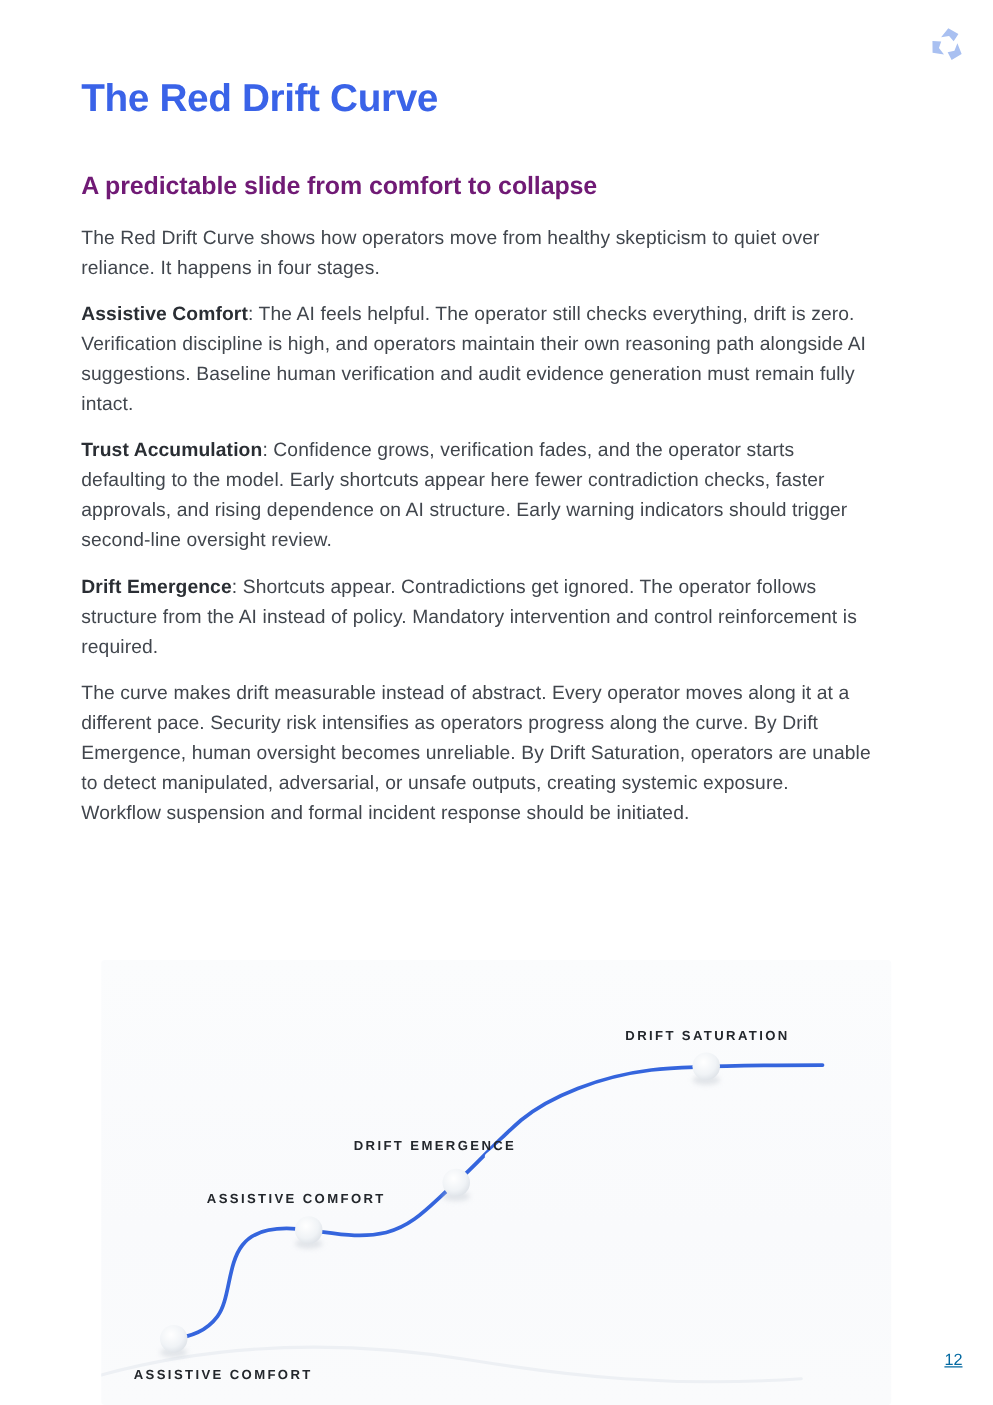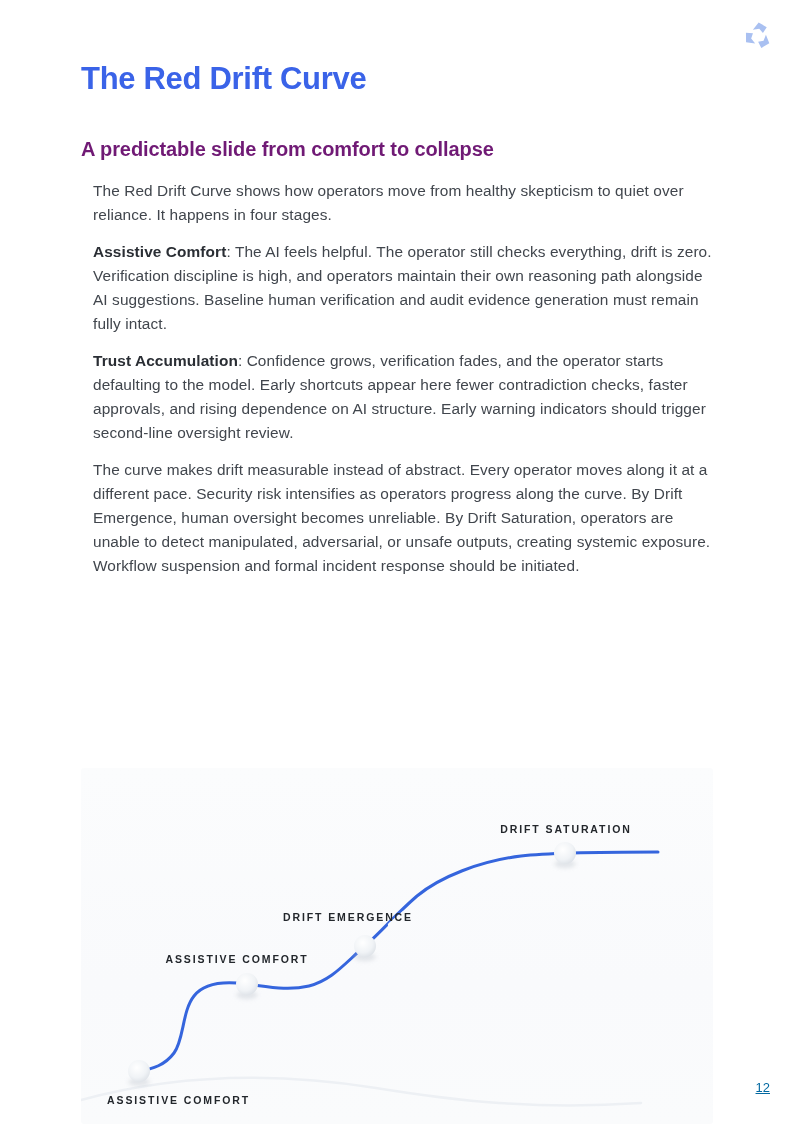--- a/index.html
+++ b/index.html
@@ -2,31 +2,31 @@
 <html><head>
 <meta charset="utf-8">
 <style>
   html,body { margin:0; padding:0; background:#ffffff; }
   .page {
     position:relative; width:794px; height:1124px; background:#ffffff;
     font-family:"Liberation Sans", sans-serif; overflow:hidden;
     -webkit-font-smoothing:antialiased;
   }
   .logo { position:absolute; top:20px; right:20px; width:32px; height:32px; }
-  .content { position:absolute; left:81px; top:0; width:632px; }
+  .content { position:absolute; left:65px; top:0; width:632px; }
   h1.title {
     margin:60px 0 0 0; font-size:31px; line-height:38px; font-weight:800;
     color:#3a63e8; letter-spacing:-0.3px;
   }
   h2.subtitle {
     margin:38px 0 17px 0; font-size:20px; line-height:26px; font-weight:800;
     color:#701a75; letter-spacing:-0.1px;
   }
   p.body-p {
-    margin:0 0 13px 12px; font-size:15.4px; line-height:24px; color:#41464d;
+    margin:0 0 13px 0; font-size:15.4px; line-height:24px; color:#41464d;
     letter-spacing:0.1px;
   }
   p.body-p b { font-weight:700; color:#2a2e34; }
   .figure {
     position:absolute; left:81px; top:768px; width:632px; height:356px;
     background:linear-gradient(180deg,#fbfcfd 0%, #f9fafc 60%, #fafbfc 100%);
     border-radius:3px;
   }
   .figure svg.curve { position:absolute; left:0; top:0; }
   .stage-label {
@@ -58,20 +58,21 @@
   <div class="content">
     <h1 class="title">The Red Drift Curve</h1>
     <h2 class="subtitle">A predictable slide from comfort to collapse</h2>
 
     <p class="body-p"><b></b><span>The Red Drift Curve shows how operators move from healthy skepticism to quiet over reliance. It happens in four stages.</span></p>
 
     <p class="body-p"><b>Assistive Comfort</b><span>: The AI feels helpful. The operator still checks everything, drift is zero. Verification discipline is high, and operators maintain their own reasoning path alongside AI suggestions. Baseline human verification and audit evidence generation must remain fully intact.</span></p>
 
     <p class="body-p"><b>Trust Accumulation</b><span>: Confidence grows, verification fades, and the operator starts defaulting to the model. Early shortcuts appear here fewer contradiction checks, faster approvals, and rising dependence on AI structure. Early warning indicators should trigger second-line oversight review.</span></p>
 
+    <p class="body-p"><b>Drift Emergence</b><span>: Shortcuts appear. Contradictions get ignored. The operator follows structure from the AI instead of policy. Mandatory intervention and control reinforcement is required.</span></p>
 
 
     <p class="body-p"><b></b><span>The curve makes drift measurable instead of abstract. Every operator moves along it at a different pace. Security risk intensifies as operators progress along the curve. By Drift Emergence, human oversight becomes unreliable. By Drift Saturation, operators are unable to detect manipulated, adversarial, or unsafe outputs, creating systemic exposure. Workflow suspension and formal incident response should be initiated.</span></p>
 
   </div>
 
   <div class="figure">
     <svg class="curve" width="632" height="356" viewBox="0 0 632 356" aria-hidden="true">
       <defs>
         <radialGradient id="dotGrad" cx="40%" cy="35%" r="75%">

